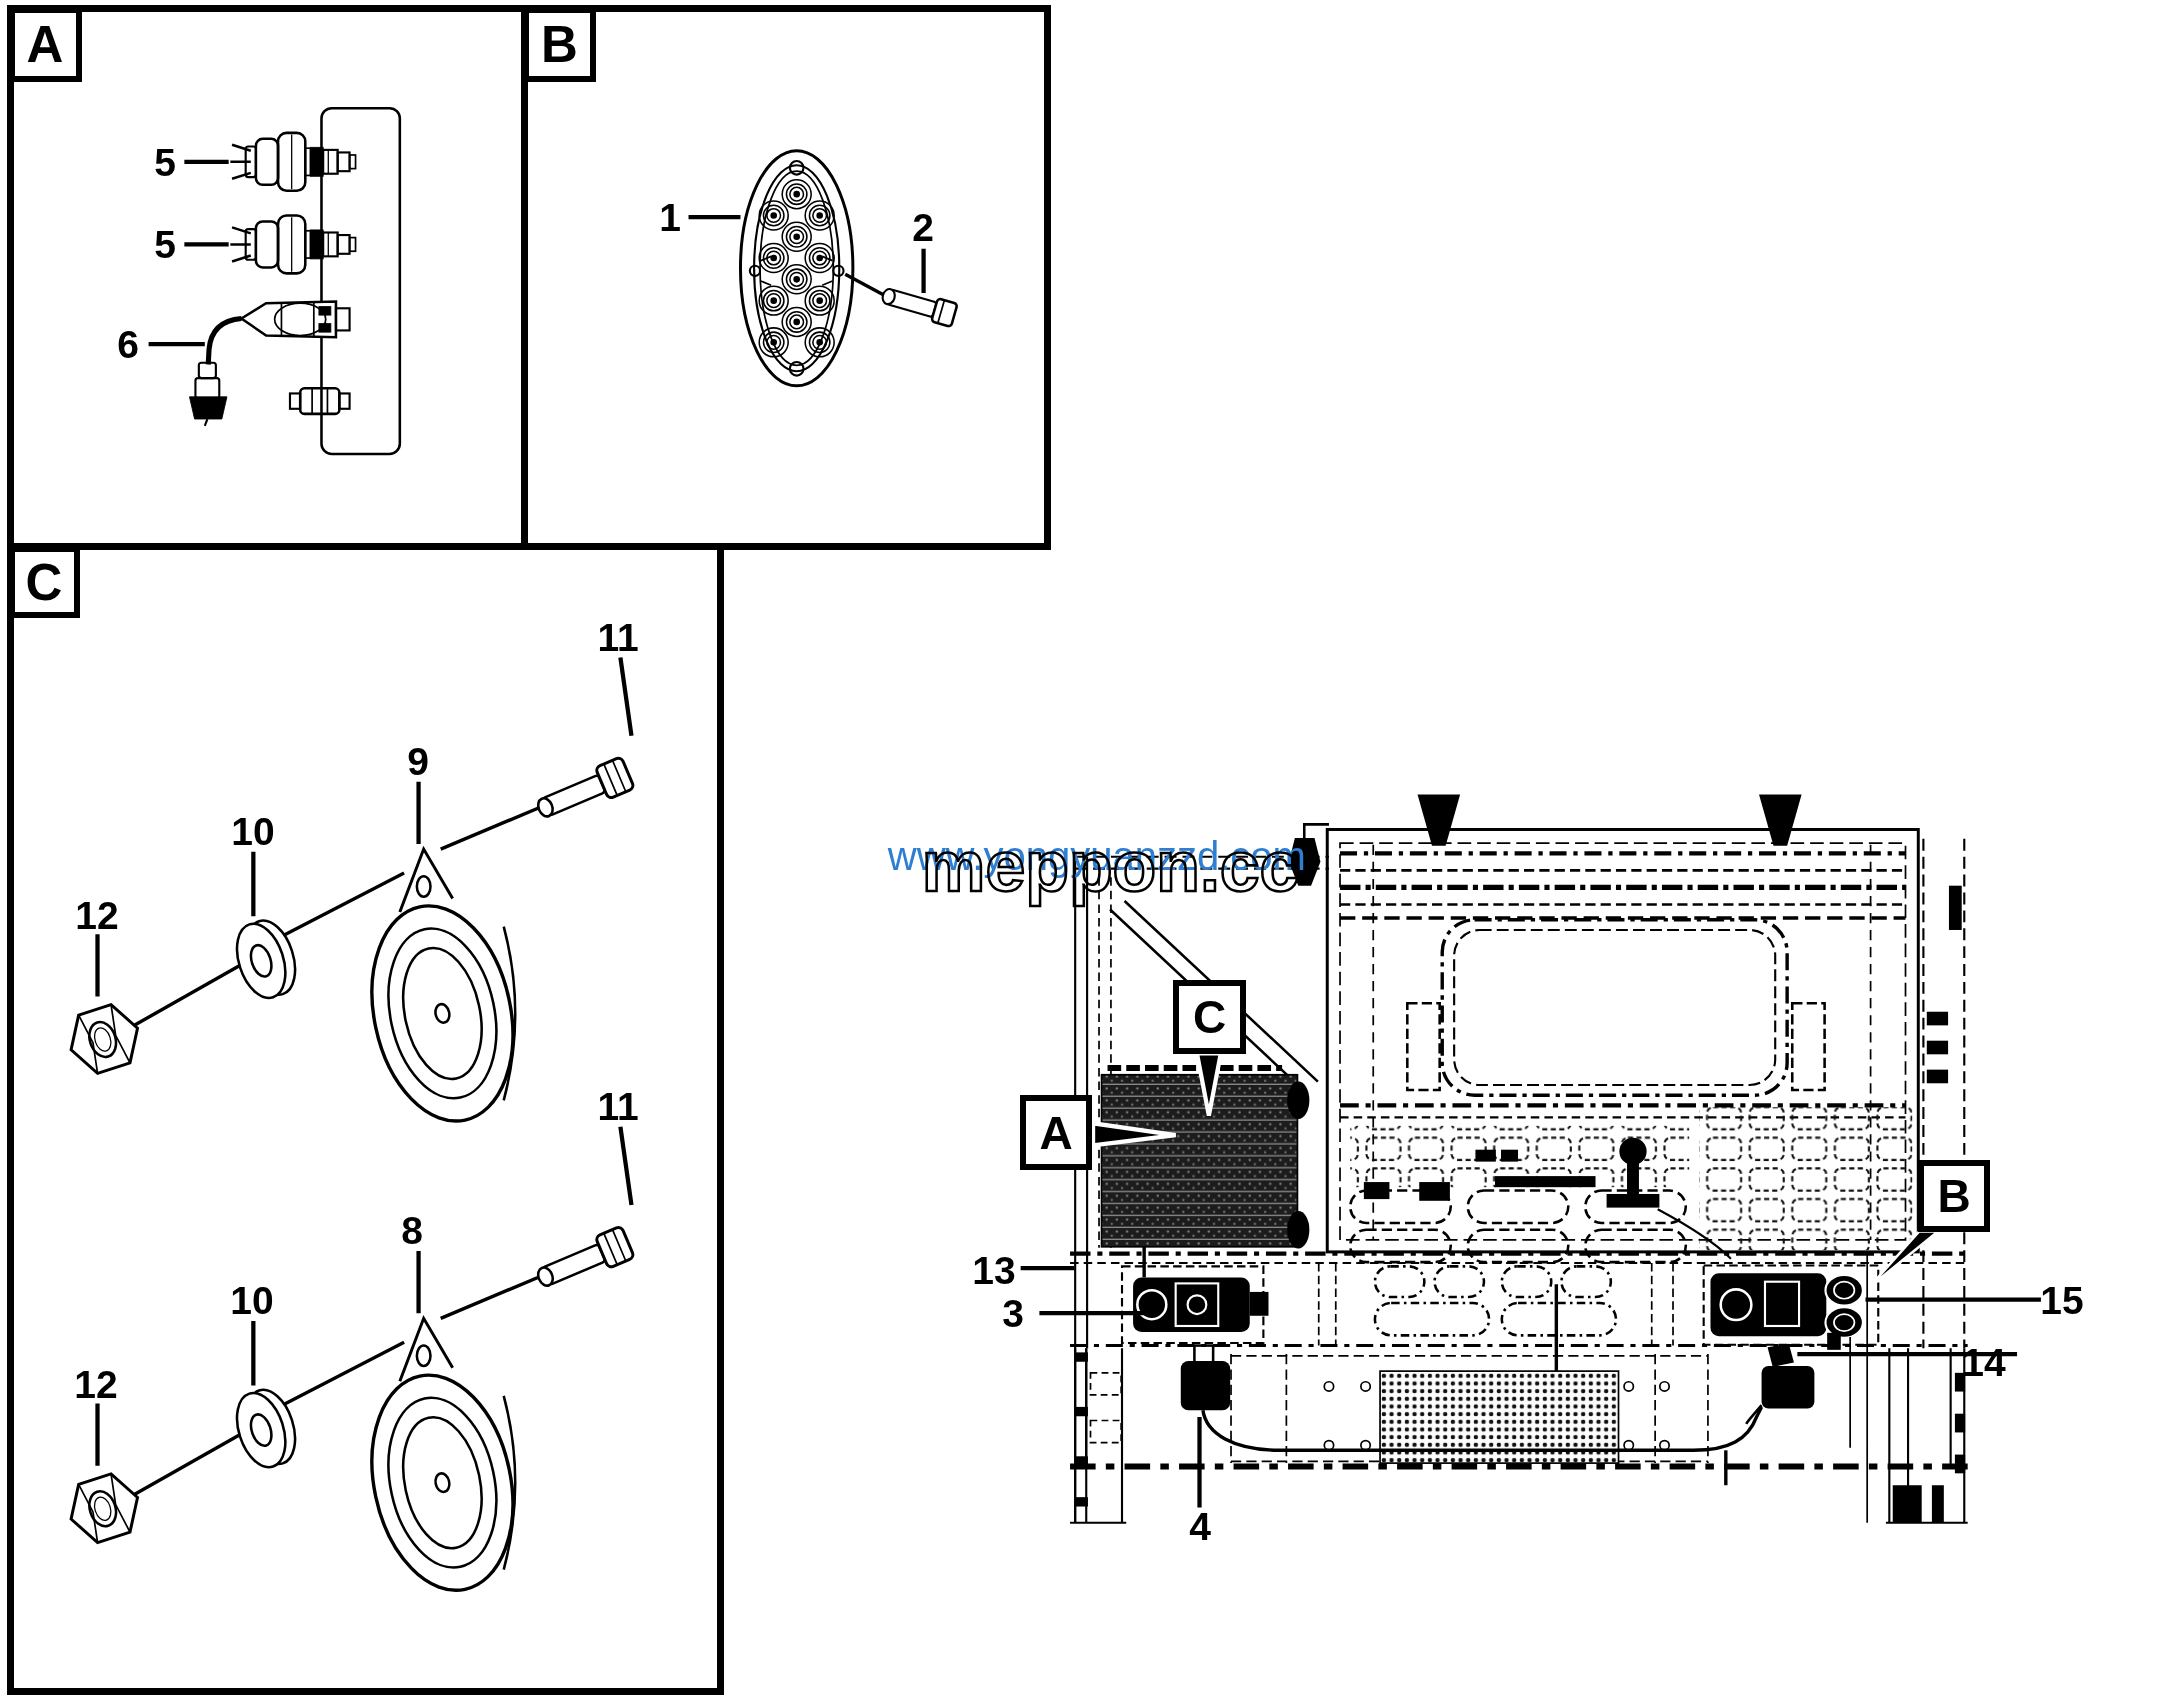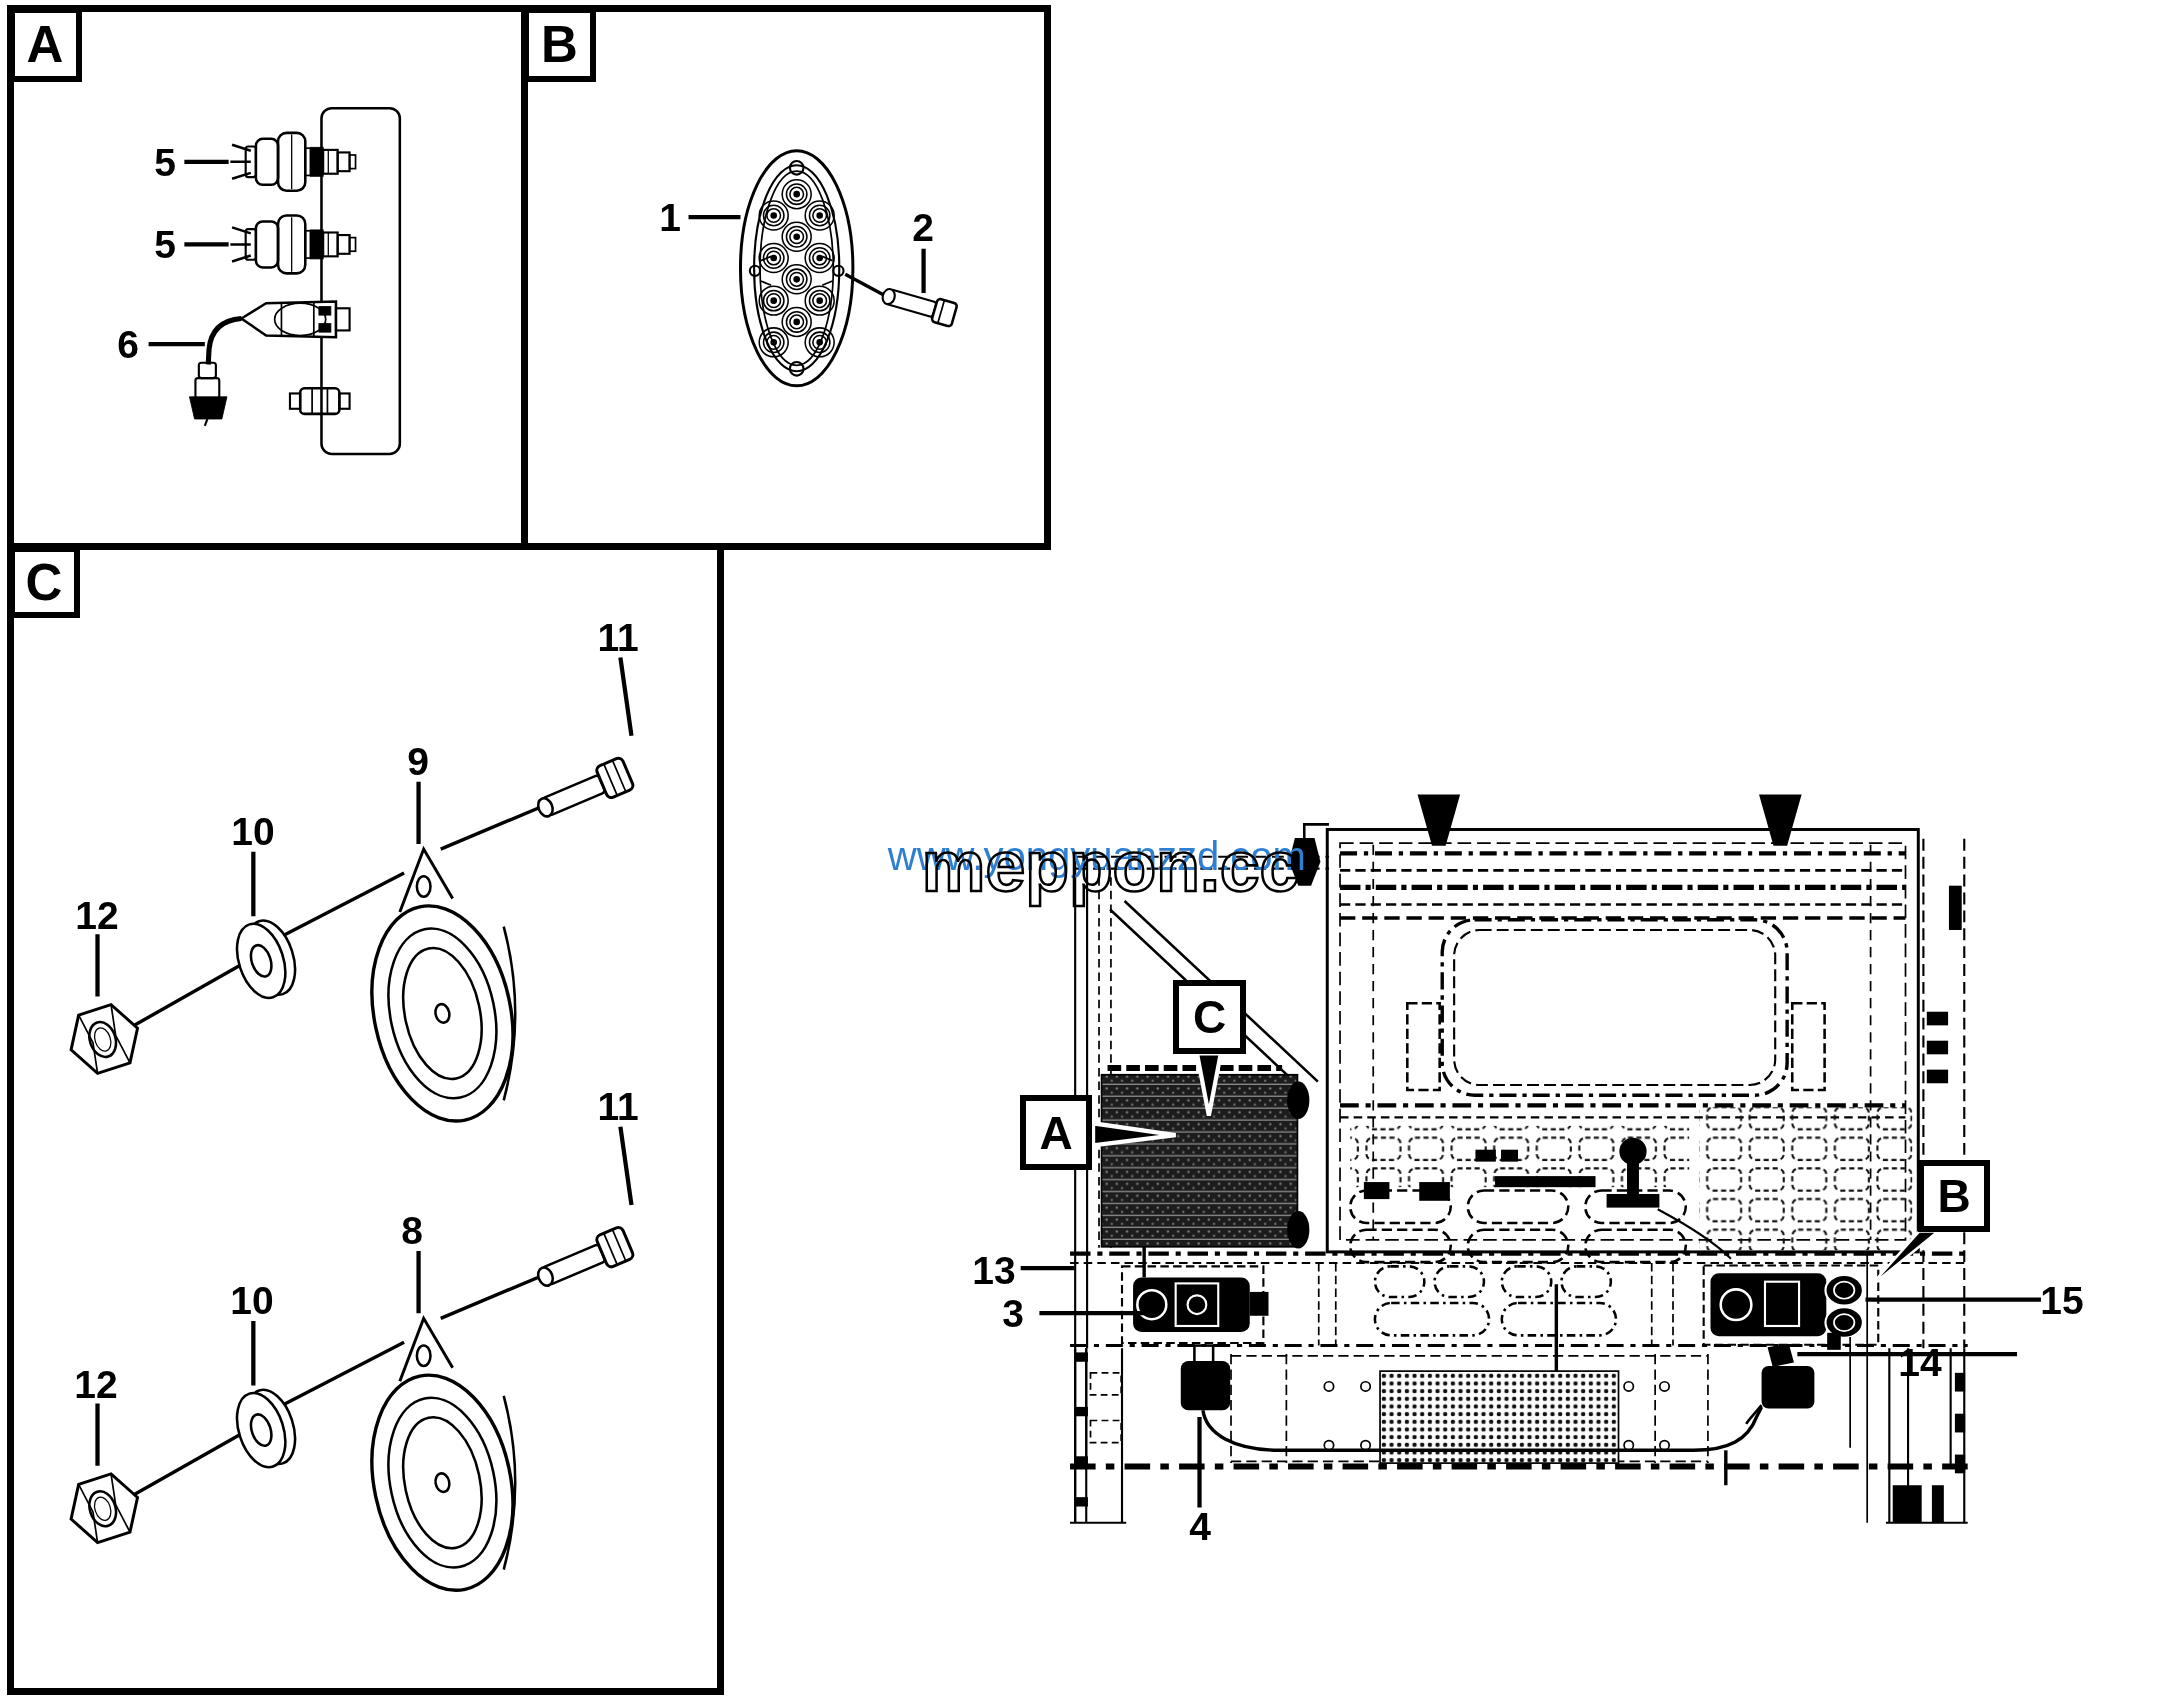--- a/index.html
+++ b/index.html
@@ -416,16 +416,16 @@
 
   <div class="plabel" style="left:618px;top:1106px;">11</div>
   <div class="plabel" style="left:412px;top:1230px;">8</div>
   <div class="plabel" style="left:252px;top:1300px;">10</div>
   <div class="plabel" style="left:96px;top:1384px;">12</div>
 
   <div class="plabel" style="left:994px;top:1270px;">13</div>
   <div class="plabel" style="left:1013px;top:1313px;">3</div>
   <div class="plabel" style="left:1200px;top:1526px;">4</div>
   <div class="plabel" style="left:2062px;top:1300px;text-align:center;">15</div>
-  <div class="plabel" style="left:1920px;top:1362px;">14</div>
+  <div class="plabel" style="left:1984px;top:1362px;">14</div>
 
 </div>
 
 
 </body></html>

